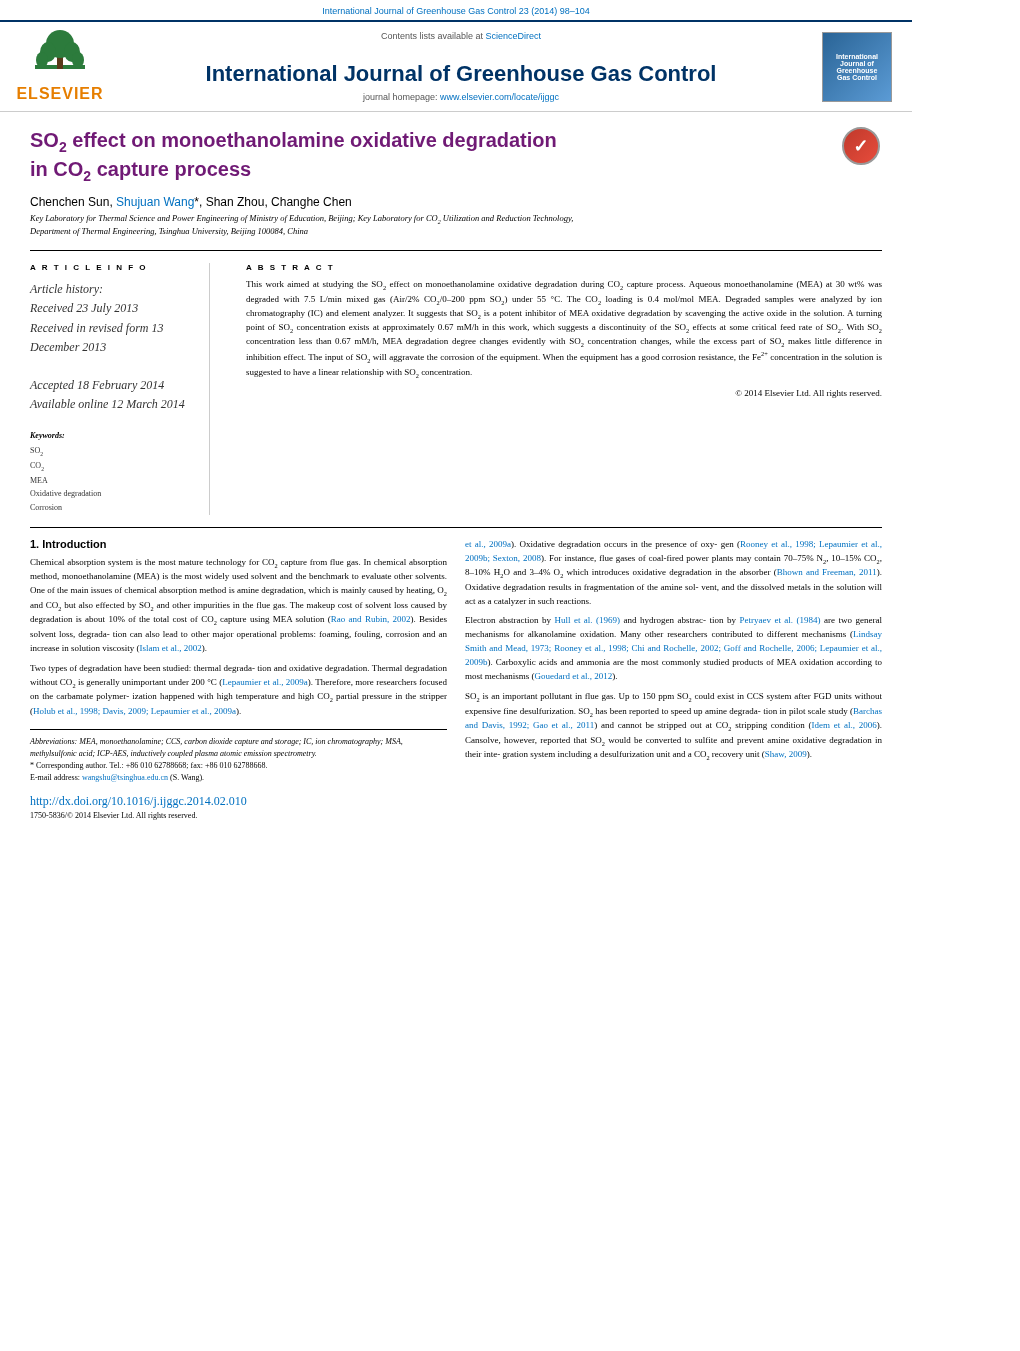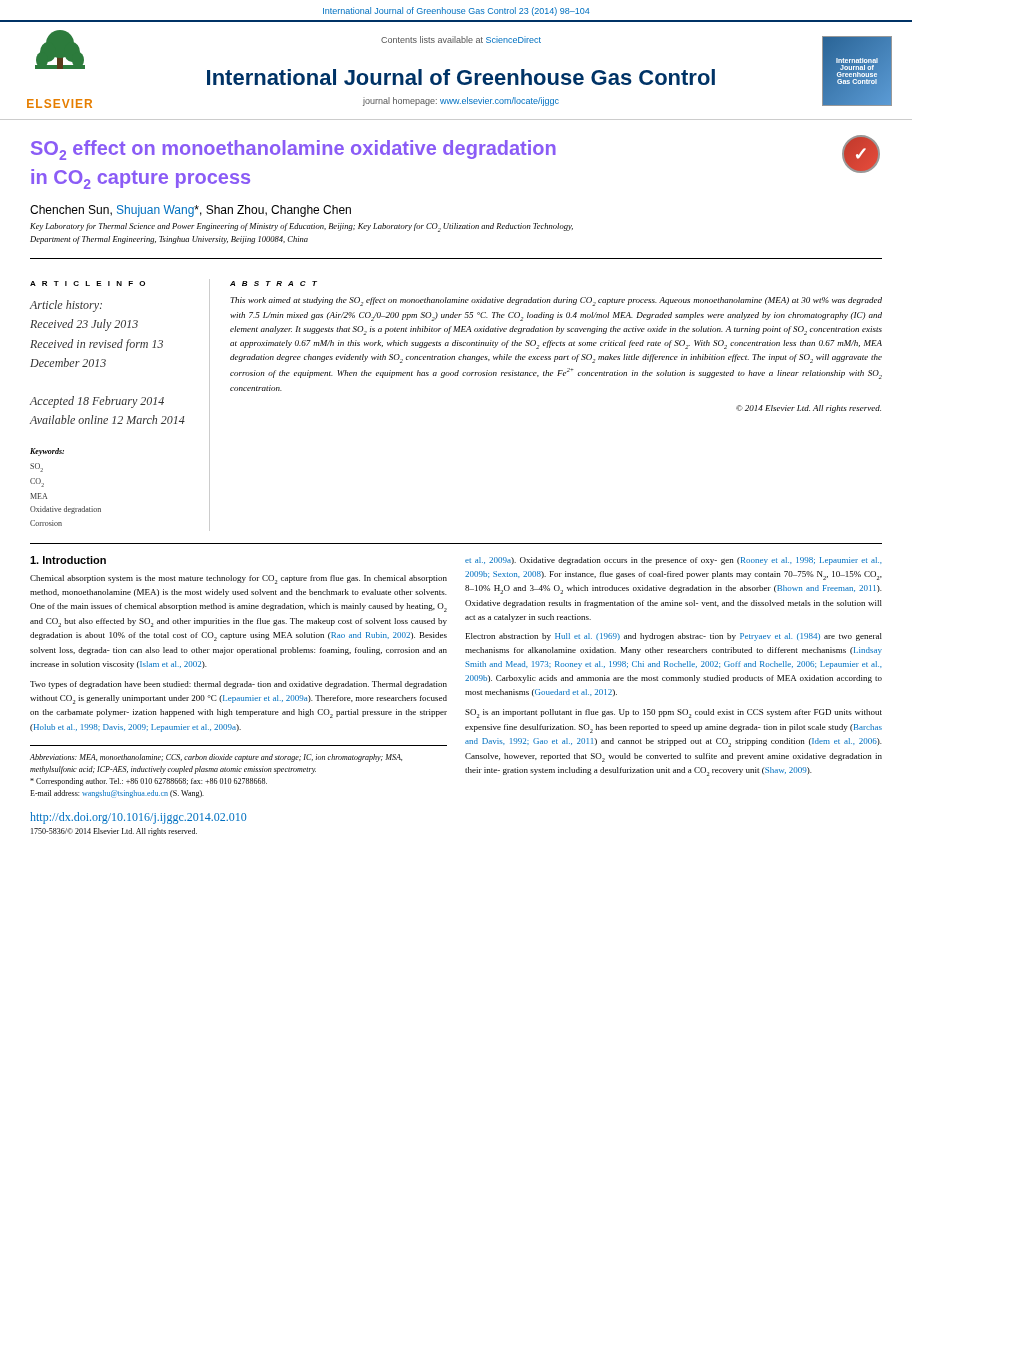--- a/index.html
+++ b/index.html
@@ -47,26 +47,26 @@
       flex-direction: column;
       align-items: center;
     }
 
     .elsevier-tree {
       width: 60px;
       height: 55px;
     }
 
     .elsevier-text {
-      font-size: 12px;
+      font-size: 16px;
       font-weight: bold;
       color: #e67e00;
       font-family: Arial, sans-serif;
       letter-spacing: 1px;
-      margin-top: 12px;
+      margin-top: 0;
     }
 
     .journal-title-center {
       flex: 1;
       text-align: center;
     }
 
     .contents-line {
       font-size: 9px;
       color: #555;
@@ -127,21 +127,21 @@
       margin-bottom: 10px;
     }
 
     .article-title-text {
       flex: 1;
     }
 
     .article-main-title {
       font-size: 20px;
       font-weight: bold;
-      color: #8b5cf6;
+      color: #701a75;
       line-height: 1.3;
       font-family: Arial, sans-serif;
     }
 
     .crossmark-badge {
       width: 40px;
       height: 40px;
       flex-shrink: 0;
     }
 
@@ -176,24 +176,24 @@
       font-size: 8.5px;
       color: #000;
       font-style: italic;
       margin-bottom: 12px;
       line-height: 1.4;
     }
 
     
     .info-abstract-row {
       display: flex;
-      gap: 20px;
+      gap: 36px;
       margin-bottom: 12px;
       border-top: 1px solid #000;
-      padding-top: 20px;
+      padding-top: 12px;
     }
 
     .article-info-col {
       width: 180px;
       flex-shrink: 0;
       border-right: 1px solid #ccc;
       padding-right: 15px;
     }
 
     .article-info-title {
@@ -223,21 +223,20 @@
     }
 
     .keywords-list {
       font-size: 8px;
       color: #333;
       line-height: 1.7;
     }
 
     .abstract-col {
       flex: 1;
-      font-style: italic;
     }
 
     .abstract-title {
       font-size: 8px;
       font-weight: bold;
       letter-spacing: 2px;
       text-transform: uppercase;
       font-family: Arial, sans-serif;
       margin-bottom: 6px;
     }

